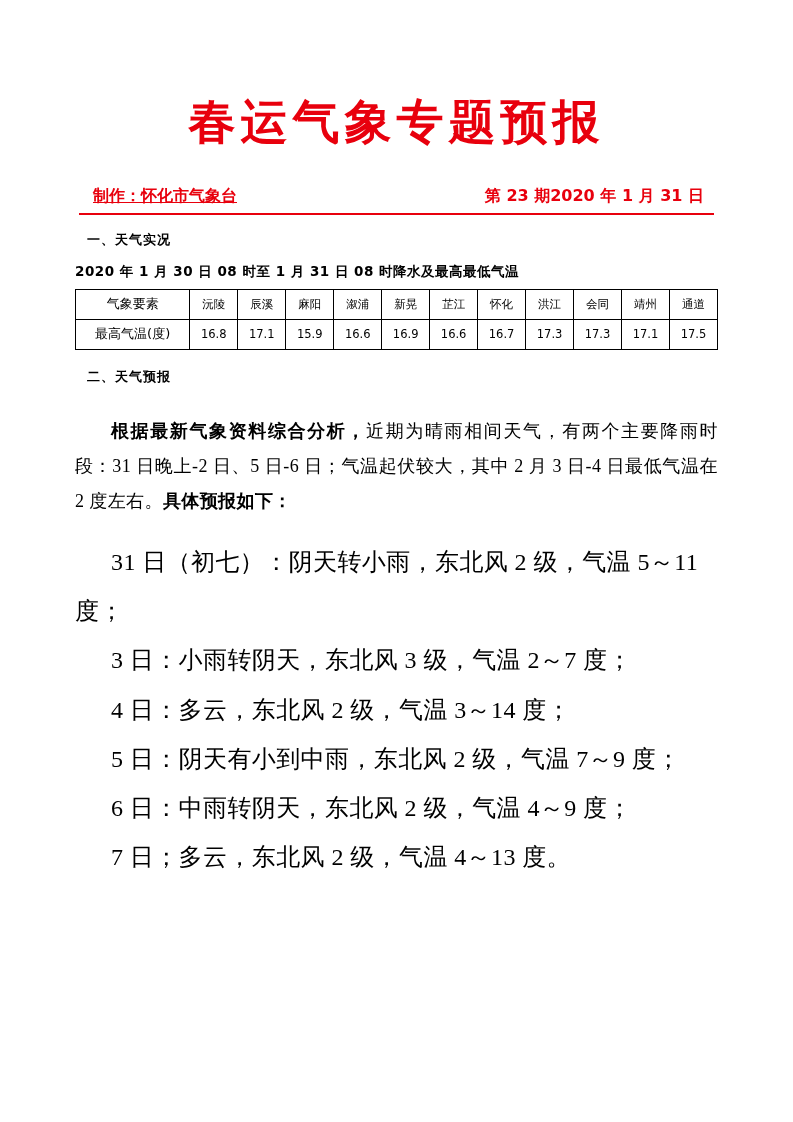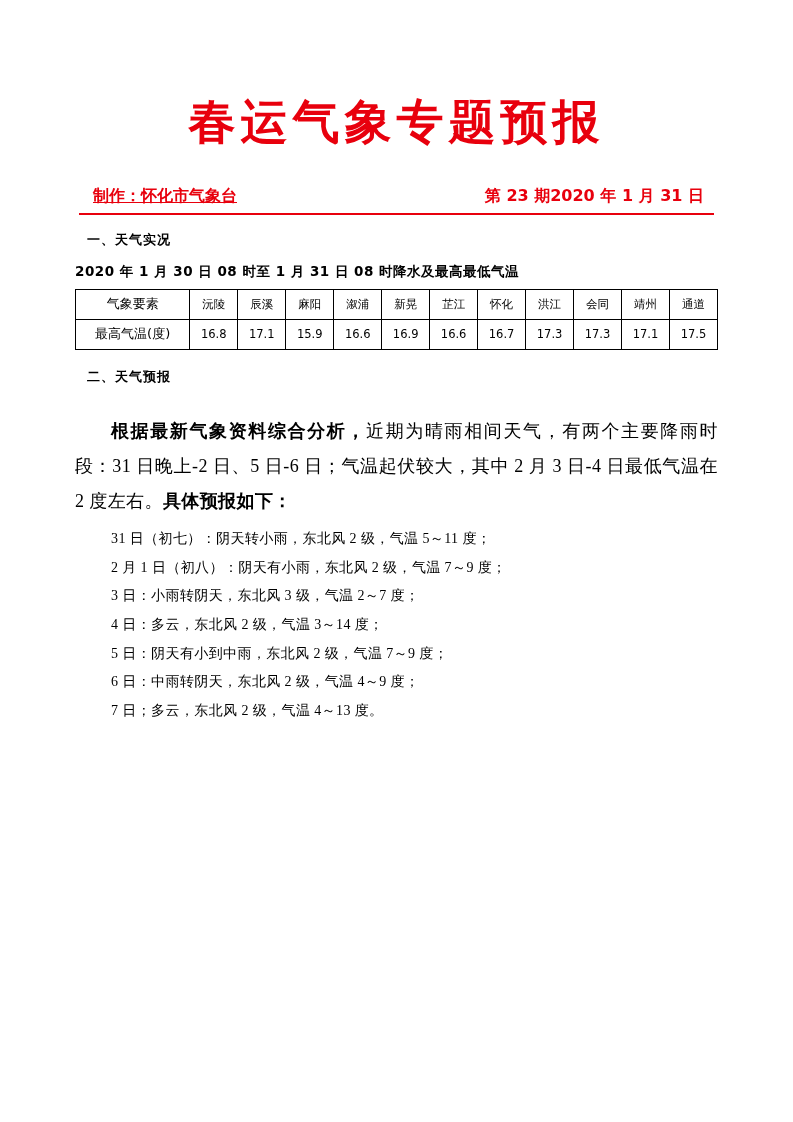--- a/index.html
+++ b/index.html
@@ -110,22 +110,22 @@
     line-height: 1.95;
     text-align: justify;
     letter-spacing: 0.4px;
   }
   .body-text p {
     margin: 0;
   }
   .p-indent { text-indent: 36px; }
   .bold { font-weight: bold; }
   .forecast-list {
-    margin-top: 6px;
-    font-size: 14px;
+    margin-top: 19px;
+    font-size: 24px;
     line-height: 2.05;
     letter-spacing: 0.4px;
   }
   .forecast-list p {
     margin: 0;
     text-indent: 36px;
   }
 </style>
 </head>
 <body>
@@ -185,21 +185,20 @@
   <div class="section-heading second">二、天气预报</div>
 
   <div class="body-text">
     <p class="p-indent">
       <span class="bold">根据最新气象资料综合分析，</span><span>近期为晴雨相间天气，有两个主要降雨时段：31 日晚上-2 日、5 日-6 日；气温起伏较大，其中 2 月 3 日-4 日最低气温在 2 度左右。</span><span class="bold">具体预报如下：</span>
     </p>
   </div>
 
   <div class="forecast-list">
     <p>31 日（初七）：阴天转小雨，东北风 2 级，气温 5～11 度；</p>
-    <p>2 月 1 日（初八）：阴天有小雨，东北风 2 级，气温 7～9 度；</p>
     <p>3 日：小雨转阴天，东北风 3 级，气温 2～7 度；</p>
     <p>4 日：多云，东北风 2 级，气温 3～14 度；</p>
     <p>5 日：阴天有小到中雨，东北风 2 级，气温 7～9 度；</p>
     <p>6 日：中雨转阴天，东北风 2 级，气温 4～9 度；</p>
     <p>7 日；多云，东北风 2 级，气温 4～13 度。</p>
   </div>
 
 </div>
 
 </body></html>

